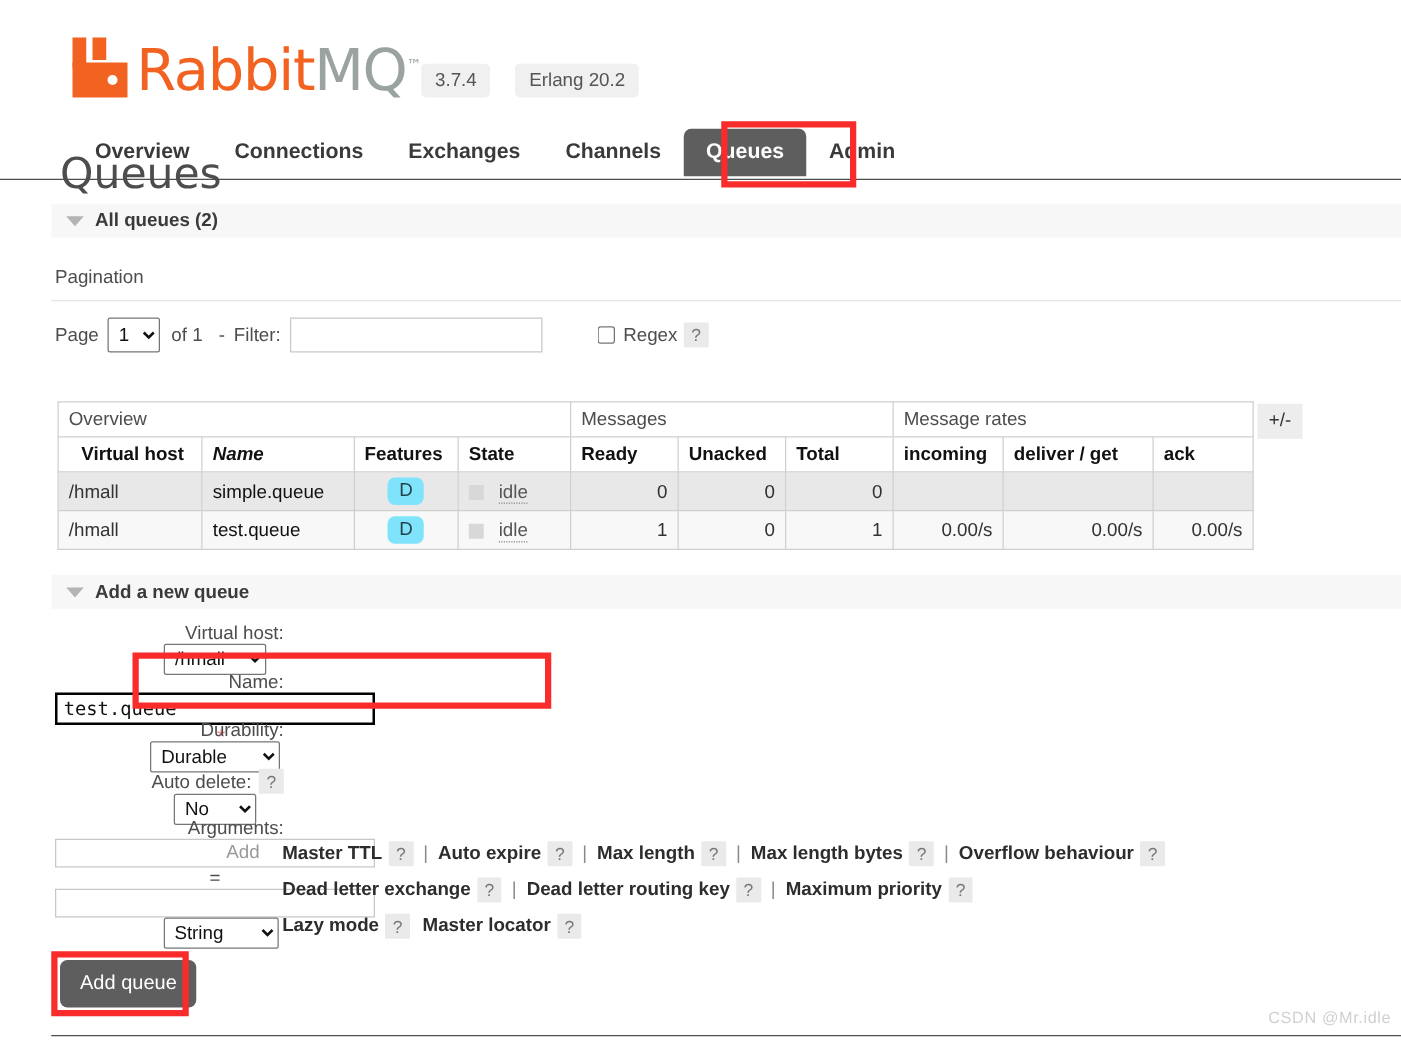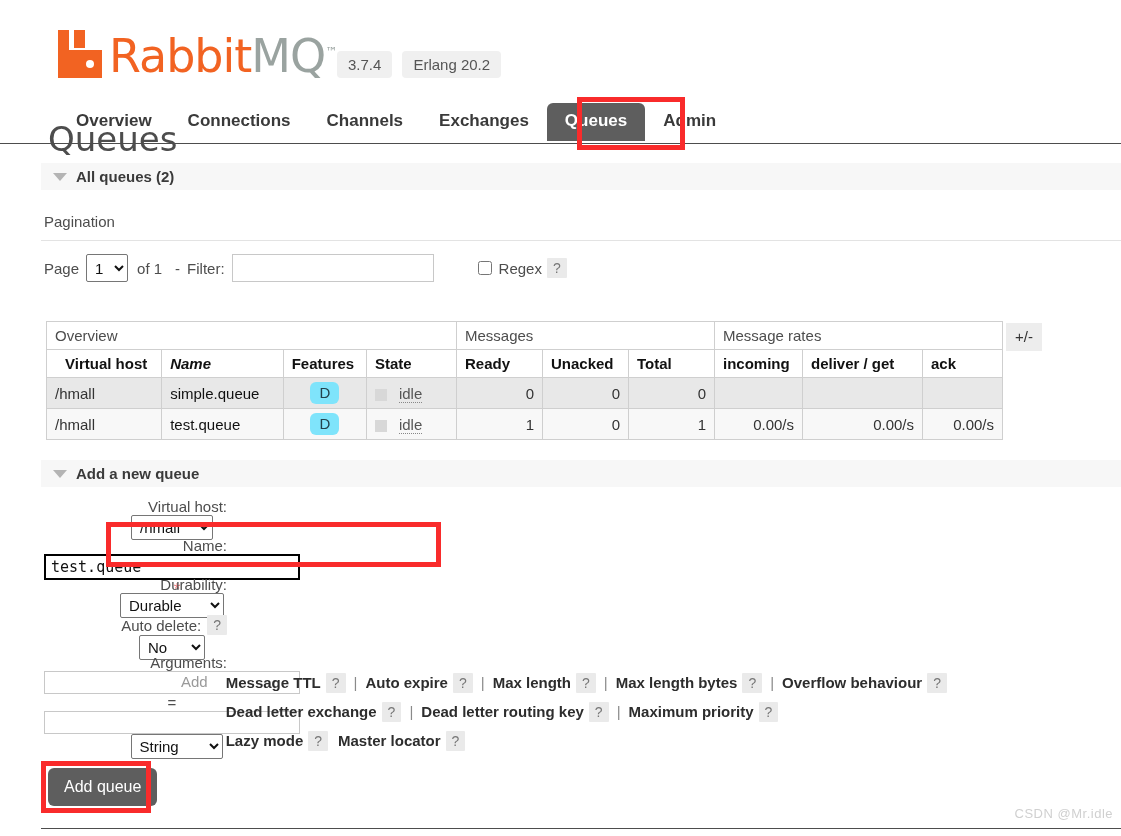--- a/index.html
+++ b/index.html
@@ -24,21 +24,21 @@
   #ear-r { left:16px; top:0px;  width:11px; height:18px; }
   #head-body { position:absolute; left:0px; top:20px; width:44px; height:28px; background:#f26322; }
   #eye { position:absolute; left:28px; top:30px; width:8px; height:8px; background:#ffffff; border-radius:50%; }
   #logo-word { font-size:46px; line-height:46px; letter-spacing:-1px; font-family:"DejaVu Sans", sans-serif; font-weight:400; white-space:nowrap; }
   #logo-word .w1 { color:#f26322; }
   #logo-word .w2 { color:#9aa3a0; }
   #logo-tm { font-size:12px; color:#9aa3a0; vertical-align:super; }
 
   .version-badge {
     display:inline-block; background:#f0f0f0; color:#555; border-radius:4px;
-    font-size:15px; padding:5px 11px; margin-left:10px; white-space:nowrap;
+    font-size:15px; padding:5px 11px; margin-left:20px; white-space:nowrap;
   }
   #versions { position:absolute; left:337px; top:51px; display:flex; }
   #versions .version-badge:first-child { margin-left:0; }
 
   
   #nav { position:absolute; left:58px; top:103px; display:flex; align-items:flex-end; }
   .nav-tab {
     font-size:17px; font-weight:bold; color:#3a3a3a;
     padding:8px 18px 10px 18px; text-decoration:none; white-space:nowrap;
     border-radius:6px 6px 0 0; cursor:pointer; line-height:20px;
@@ -197,22 +197,22 @@
   <div id="versions">
     <span class="version-badge">3.7.4</span>
     <span class="version-badge">Erlang 20.2</span>
   </div>
 
   <div id="page-title">Queues</div>
 
   <div id="nav">
     <a class="nav-tab">Overview</a>
     <a class="nav-tab">Connections</a>
+    <a class="nav-tab">Exchanges</a>
     <a class="nav-tab">Channels</a>
-    <a class="nav-tab">Exchanges</a>
     <a class="nav-tab active">Queues</a>
     <a class="nav-tab">Admin</a>
   </div>
   <div id="nav-rule"></div>
 </div>
 
 <div class="annot" id="annot-queues-tab"></div>
 
 <div class="section-head" id="sec-all-queues">
   <span class="tri"></span>
@@ -341,21 +341,21 @@
     <select class="ctl" id="argtype-select">
       <option>String</option>
     </select>
   </div>
 </div>
 
 <div id="presets">
   <span id="add-word">Add</span>
   <div id="preset-lines">
     <div class="preset-line">
-      <a class="preset-link">Message TTL</a>
+      <a class="preset-link">Master TTL</a>
       <span class="help-badge">?</span>
       <span class="sep">|</span>
       <a class="preset-link">Auto expire</a>
       <span class="help-badge">?</span>
       <span class="sep">|</span>
       <a class="preset-link">Max length</a>
       <span class="help-badge">?</span>
       <span class="sep">|</span>
       <a class="preset-link">Max length bytes</a>
       <span class="help-badge">?</span>

